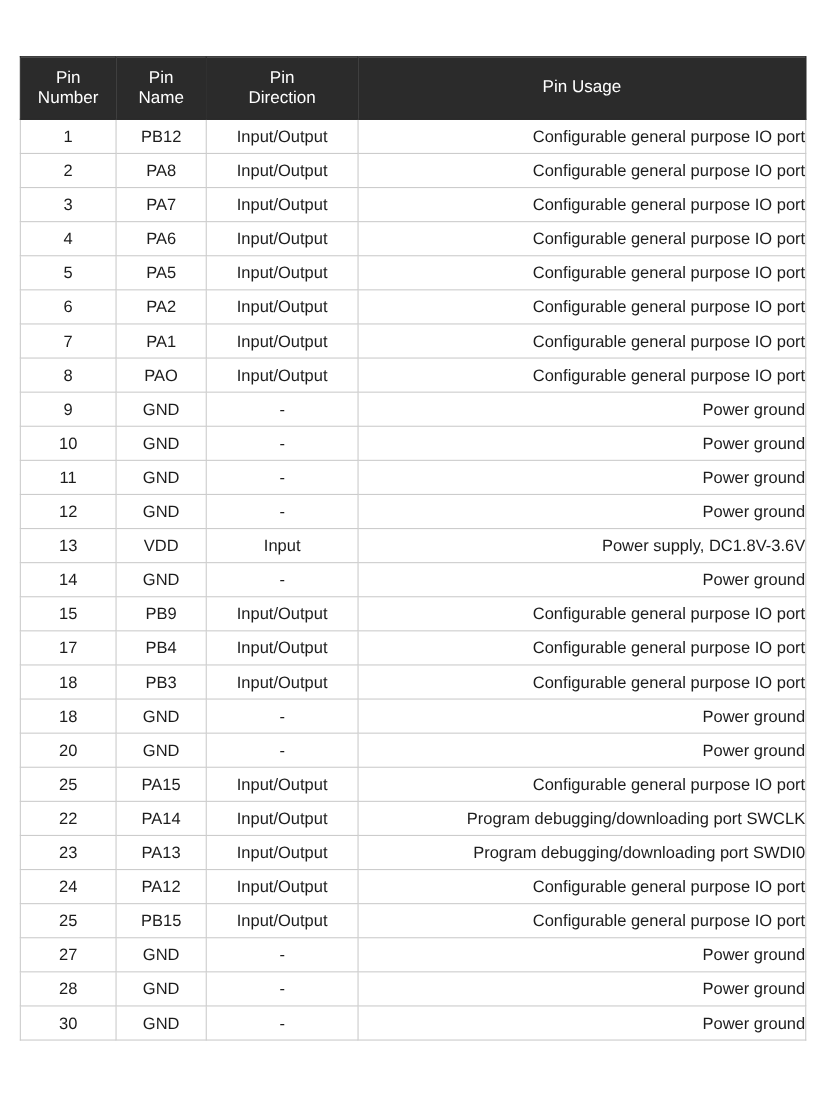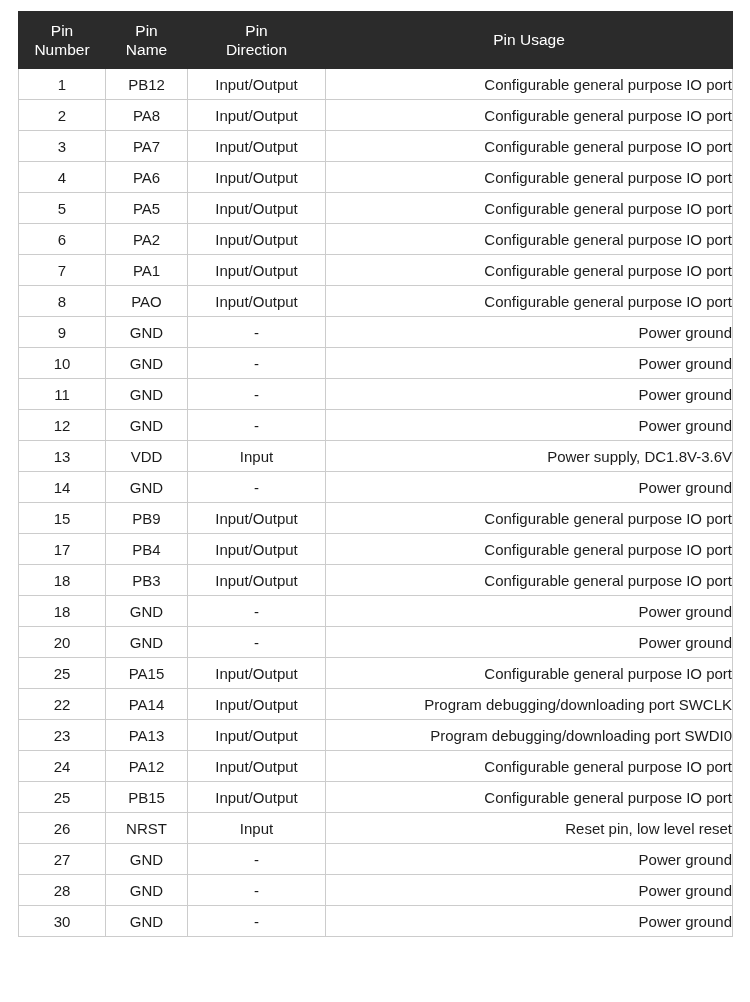--- a/index.html
+++ b/index.html
@@ -13,20 +13,21 @@
     height: 1002px;
     overflow: hidden;
   }
   .page {
     padding: 11px 18px 0 18px;
   }
   table.pin-table {
     border-collapse: collapse;
     table-layout: fixed;
     width: 714px;
+    margin-top: 40px;
   }
   col.c-num { width: 87px; }
   col.c-name { width: 82px; }
   col.c-dir { width: 138px; }
   col.c-usage { width: 407px; }
 
   thead th {
     background: #2b2b2b;
     color: #ffffff;
     font-weight: 400;
@@ -228,26 +229,20 @@
           <td>Input/Output</td>
           <td class="usage">Configurable general purpose IO port</td>
         </tr>
         <tr>
           <td>25</td>
           <td>PB15</td>
           <td>Input/Output</td>
           <td class="usage">Configurable general purpose IO port</td>
         </tr>
         <tr>
-          <td>26</td>
-          <td>NRST</td>
-          <td>Input</td>
-          <td class="usage">Reset pin, low level reset</td>
-        </tr>
-        <tr>
           <td>27</td>
           <td>GND</td>
           <td>-</td>
           <td class="usage">Power ground</td>
         </tr>
         <tr>
           <td>28</td>
           <td>GND</td>
           <td>-</td>
           <td class="usage">Power ground</td>

